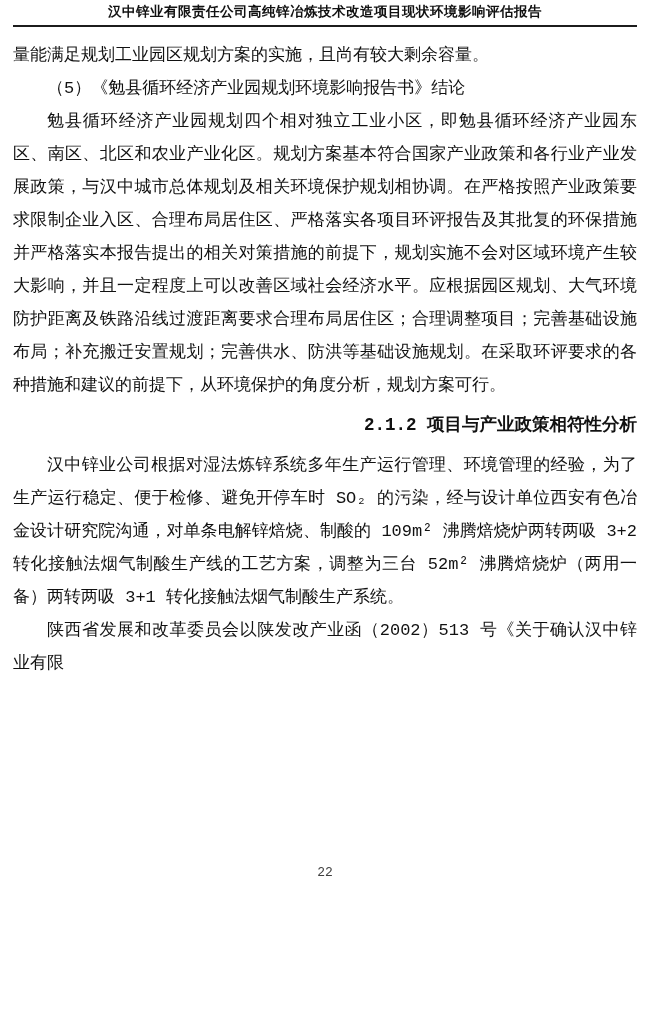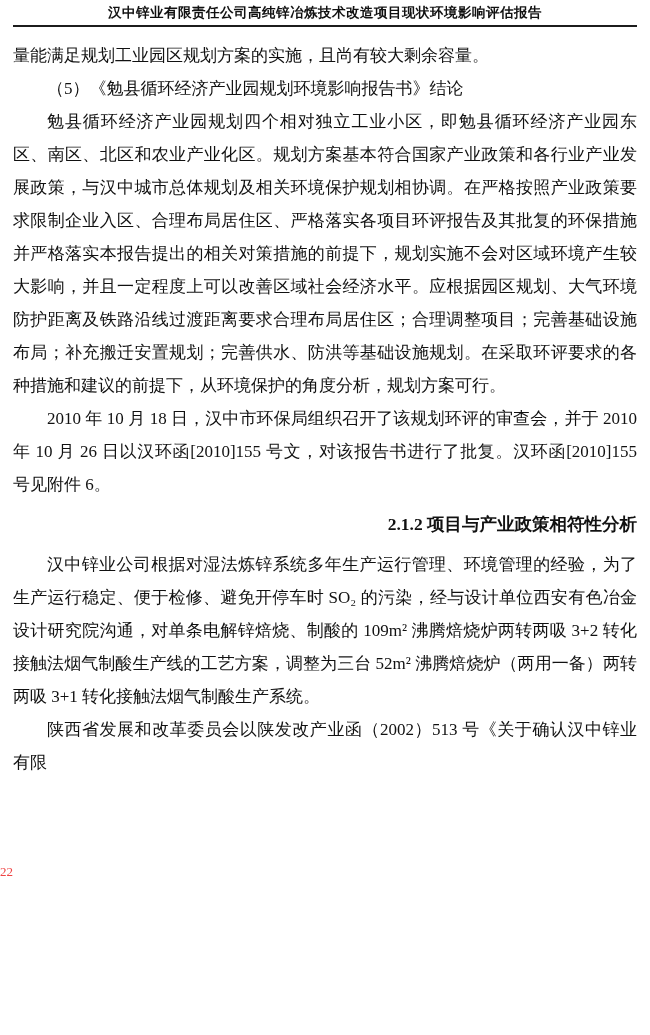--- a/index.html
+++ b/index.html
@@ -7,21 +7,21 @@
     padding: 0;
     background: #ffffff;
   }
   .page {
     position: relative;
     width: 650px;
     height: 887px;
     margin: 0 auto;
     background: #ffffff;
     color: #111111;
-    font-family: Liberation Serif, serif;
+    font-family: Liberation Mono, monospace;
     box-sizing: border-box;
     padding: 0 13px;
     overflow: hidden;
   }
   .running-header {
     text-align: center;
     font-size: 13.5px;
     font-weight: bold;
     letter-spacing: 0.5px;
     padding-top: 5px;
@@ -49,40 +49,40 @@
     line-height: 33px;
     margin: 7px 0 7px 0;
     text-indent: 0;
     text-align: right;
   }
   .page-number {
     position: absolute;
     left: 0;
     right: 0;
     bottom: 7px;
+    text-align: center;
     font-size: 13px;
-    color: #ef4444;
+    color: #404040;
   }
 </style>
 </head>
 <body>
 
 <div class="page">
 
   <div class="running-header">汉中锌业有限责任公司高纯锌冶炼技术改造项目现状环境影响评估报告</div>
 
   <div class="body-text">
 
     <p class="para no-indent">量能满足规划工业园区规划方案的实施，且尚有较大剩余容量。</p>
 
     <p class="para">（5）《勉县循环经济产业园规划环境影响报告书》结论</p>
 
     <p class="para">勉县循环经济产业园规划四个相对独立工业小区，即勉县循环经济产业园东区、南区、北区和农业产业化区。规划方案基本符合国家产业政策和各行业产业发展政策，与汉中城市总体规划及相关环境保护规划相协调。在严格按照产业政策要求限制企业入区、合理布局居住区、严格落实各项目环评报告及其批复的环保措施并严格落实本报告提出的相关对策措施的前提下，规划实施不会对区域环境产生较大影响，并且一定程度上可以改善区域社会经济水平。应根据园区规划、大气环境防护距离及铁路沿线过渡距离要求合理布局居住区；合理调整项目；完善基础设施布局；补充搬迁安置规划；完善供水、防洪等基础设施规划。在采取环评要求的各种措施和建议的前提下，从环境保护的角度分析，规划方案可行。</p>
 
-    <p class="para">2010 年 10 月 18 日，汉中市环保局组织召开了该规划环评的审查会，并于 2010 年 10 月 26 日以汉环函[2010]155 号文，对该报告书进行了批复。汉环函[2010]155 号见附件 6。</p>
 
 
     <p class="para section-heading">2.1.2 项目与产业政策相符性分析</p>
 
 
     <p class="para">汉中锌业公司根据对湿法炼锌系统多年生产运行管理、环境管理的经验，为了生产运行稳定、便于检修、避免开停车时 SO₂ 的污染，经与设计单位西安有色冶金设计研究院沟通，对单条电解锌焙烧、制酸的 109m² 沸腾焙烧炉两转两吸 3+2 转化接触法烟气制酸生产线的工艺方案，调整为三台 52m² 沸腾焙烧炉（两用一备）两转两吸 3+1 转化接触法烟气制酸生产系统。</p>
 
     <p class="para">陕西省发展和改革委员会以陕发改产业函（2002）513 号《关于确认汉中锌业有限</p>
 
   </div>

